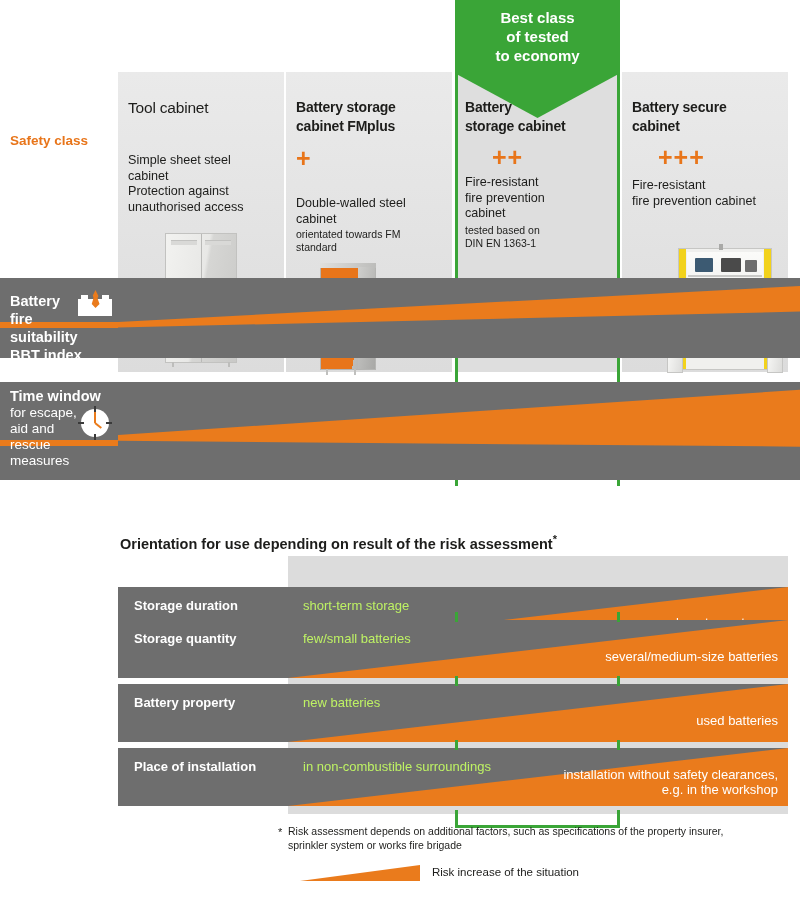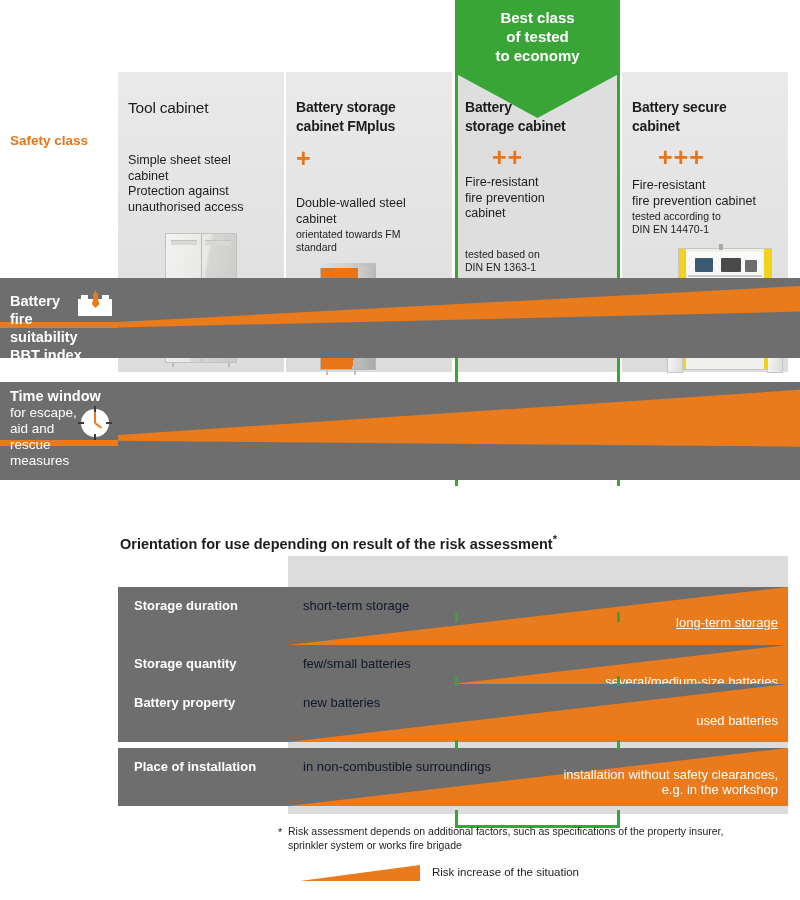--- a/index.html
+++ b/index.html
@@ -141,21 +141,21 @@
 
   
   .risk-title {
     position:absolute; left:120px; top:533px;
     font-size:14.5px; font-weight:bold; color:#1d1d1b;
   }
   .risk-title sup { font-size:11px; }
   .rt-backdrop { position:absolute; left:288px; top:556px; width:500px; height:258px; background:#dcdcdc; }
   .rrow { position:absolute; left:118px; width:670px; height:58px; background:#6e6e6e; overflow:hidden; }
   .rrow .rlabel { position:absolute; left:16px; top:11px; color:#fff; font-weight:bold; font-size:13px; }
-  .rrow .rleft  { position:absolute; left:185px; top:11px; color:#0f172a; font-size:13px; }
+  .rrow .rleft  { position:absolute; left:185px; top:11px; color:#bef264; font-size:13px; }
   .rrow .rright { position:absolute; right:10px; color:#fff; font-size:13px; text-align:right; line-height:15px; }
   .rwedge { position:absolute; left:170px; top:0; width:500px; height:58px; background:#ea7b1c;
     -webkit-clip-path: polygon(0 100%,100% 0,100% 100%);
     clip-path: polygon(0 100%,100% 0,100% 100%); }
 
   .gtick { position:absolute; width:3px; height:10px; background:#3aa537; }
   .gbracket { position:absolute; left:455px; top:810px; width:165px; height:18px;
     border-left:3px solid #3aa537; border-right:3px solid #3aa537; border-bottom:3px solid #3aa537; }
 
   .footnote { position:absolute; left:288px; top:824px; width:490px;
@@ -218,41 +218,39 @@
     <div class="foot" style="left:5px;"></div>
       <div class="foot" style="left:33px;"></div>
   </div>
 
   <div class="col-txt col-title" style="left:465px;top:98px;width:152px;white-space:pre-line;">Battery
 storage cabinet</div>
   <div class="col-txt plus" style="left:492px;top:144px;">++</div>
   <div class="col-txt col-desc" style="left:465px;top:175px;width:150px;white-space:pre-line;">Fire-resistant
 fire prevention
 cabinet</div>
-  <div class="col-txt col-sub" style="left:465px;top:224px;width:150px;white-space:pre-line;margin-top:24px;">tested based on
+  <div class="col-txt col-sub" style="left:465px;top:224px;width:150px;white-space:pre-line;">tested based on
 DIN EN 1363-1</div>
   <div class="cab cab-red" style="left:490px;top:290px;">
     <div class="topbar"></div>
     <div class="door l"></div>
       <div class="door r"></div>
       <div class="mid"></div>
     <div class="doc"></div>
     <div class="clamp" style="left:10px;top:11px;"></div>
     <div class="clamp" style="left:10px;top:47px;"></div>
     <div class="clamp" style="right:12px;top:11px;"></div>
     <div class="clamp" style="right:12px;top:47px;"></div>
   </div>
 
   <div class="col-txt col-title" style="left:632px;top:98px;width:152px;white-space:pre-line;">Battery secure
 cabinet</div>
   <div class="col-txt plus" style="left:658px;top:144px;">+++</div>
   <div class="col-txt col-desc" style="left:632px;top:178px;width:156px;white-space:pre-line;">Fire-resistant
 fire prevention cabinet</div>
-  <div class="col-txt col-sub" style="left:632px;top:210px;width:156px;white-space:pre-line;">tested according to
-DIN EN 14470-1</div>
   <div class="cab cab-open" style="left:678px;top:248px;">
     <div class="knob"></div>
     <div class="yl l"></div>
       <div class="yl r"></div>
     <div class="cavity"></div>
     <div class="shelf" style="top:26px;"></div>
     <div class="shelf" style="top:50px;"></div>
     <div class="shelf" style="top:74px;"></div>
     <div class="shelf" style="top:98px;"></div>
     <div class="item" style="left:16px;top:9px;width:18px;height:14px;background:#3c5a72;"></div>
@@ -312,21 +310,21 @@
   </div>
   <div class="rt-backdrop"></div>
 
   <div class="rrow" style="top:587px;">
     <div class="rwedge"></div>
     <div class="rlabel">Storage duration</div>
     <div class="rleft">short-term storage</div>
     <div class="rright" style="top:28px;white-space:pre-line;text-decoration:underline;">long-term storage</div>
   </div>
 
-  <div class="rrow" style="top:620px;margin-top:25px;">
+  <div class="rrow" style="top:620px;">
     <div class="rwedge"></div>
     <div class="rlabel">Storage quantity</div>
     <div class="rleft">few/small batteries</div>
     <div class="rright" style="top:29px;white-space:pre-line;">several/medium-size batteries</div>
   </div>
 
   <div class="rrow" style="top:684px;">
     <div class="rwedge"></div>
     <div class="rlabel">Battery property</div>
     <div class="rleft">new batteries</div>

